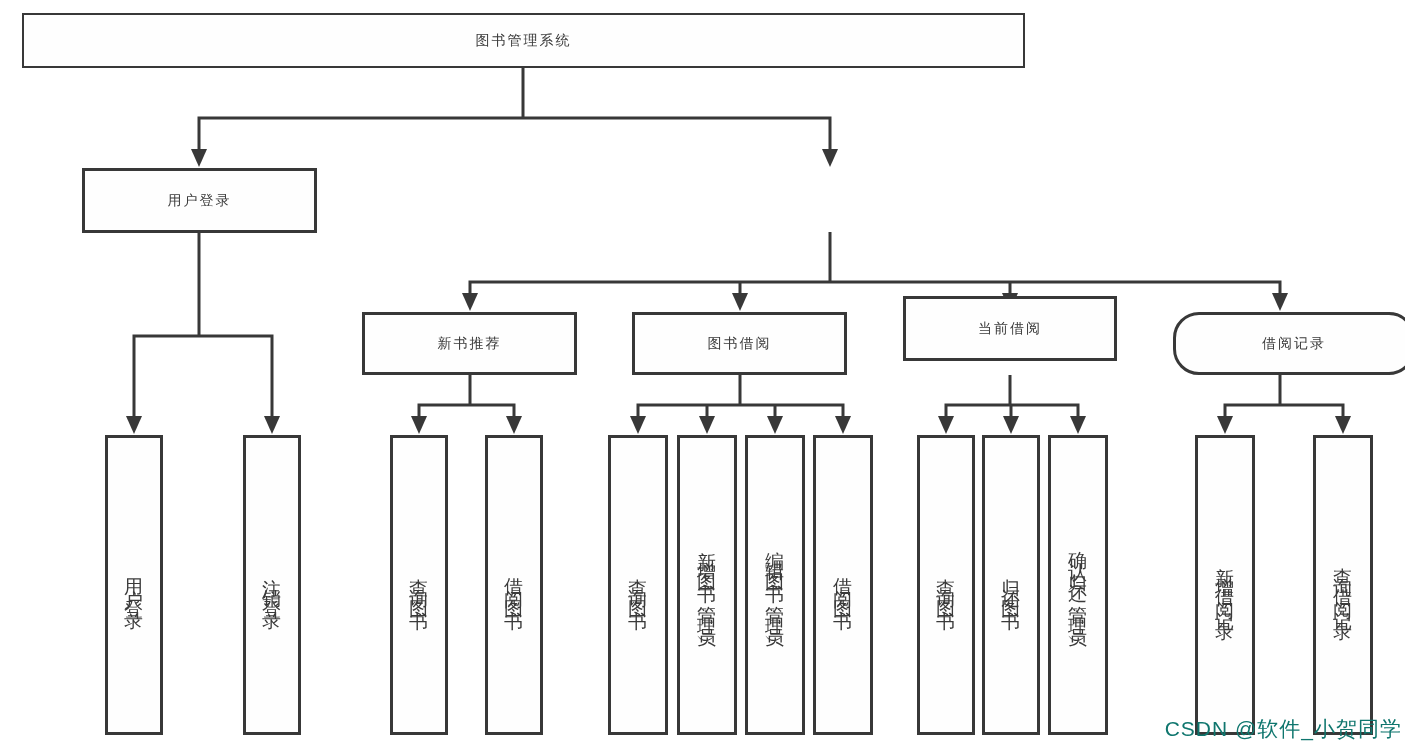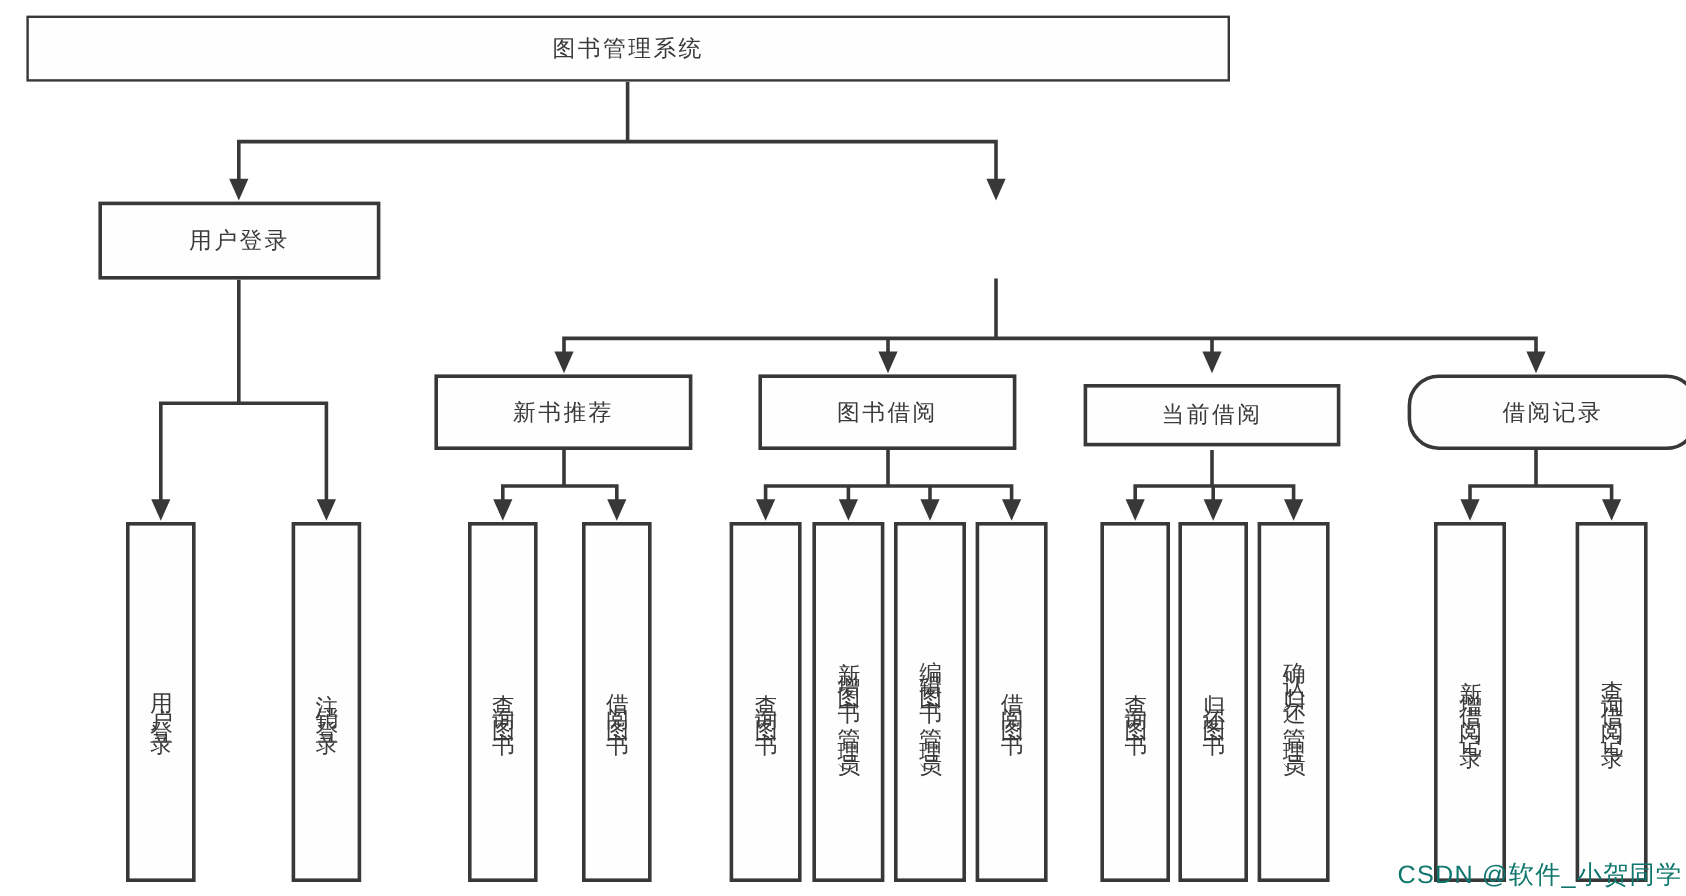--- a/index.html
+++ b/index.html
@@ -6,33 +6,33 @@
   .canvas {
     position:relative; width:1405px; height:747px; background:#ffffff;
     font-family:"Liberation Sans", sans-serif; overflow:hidden;
   }
   .connectors { position:absolute; left:0; top:0; }
   .node {
     position:absolute; background:#fefefe; border:3px solid #383838;
     box-sizing:border-box; display:flex; align-items:center; justify-content:center;
     color:#3a3a3a;
   }
-  .h-node { font-size:19px; letter-spacing:2px; }
+  .h-node { font-size:14px; letter-spacing:2px; }
   .root-node { border-width:2px; }
   .leaf span {
     writing-mode:vertical-rl; text-orientation:mixed;
     font-size:19px; letter-spacing:11px; line-height:1; color:#3a3a3a;
   }
   
   #n-root        { left:22px;  top:13px;  width:1003px; height:55px; }
   #n-user-login  { left:82px;  top:168px; width:235px;  height:65px; }
   #n-book-mgmt   { left:712px; top:168px; width:235px;  height:64px; }
   #n-new-book    { left:362px; top:312px; width:215px;  height:63px;text-align:center; }
   #n-borrowing   { left:632px; top:312px; width:215px;  height:63px; }
-  #n-current     { left:903px; top:320px; width:214px;  height:52px; }
+  #n-current     { left:903px; top:296px; width:214px;  height:65px; }
   #n-records     { left:1173px;top:312px; width:242px;  height:63px;border-radius:26px; }
   .leaf { top:435px; height:300px; }
   #l-login       { left:105px;  width:58px; }
   #l-logout      { left:243px;  width:58px; }
   #l-nb-query    { left:390px;  width:58px; }
   #l-nb-borrow   { left:485px;  width:58px; }
   #l-bb-query    { left:608px;  width:60px; }
   #l-bb-add      { left:677px;  width:60px; }
   #l-bb-edit     { left:745px;  width:60px; }
   #l-bb-borrow   { left:813px;  width:60px; }

